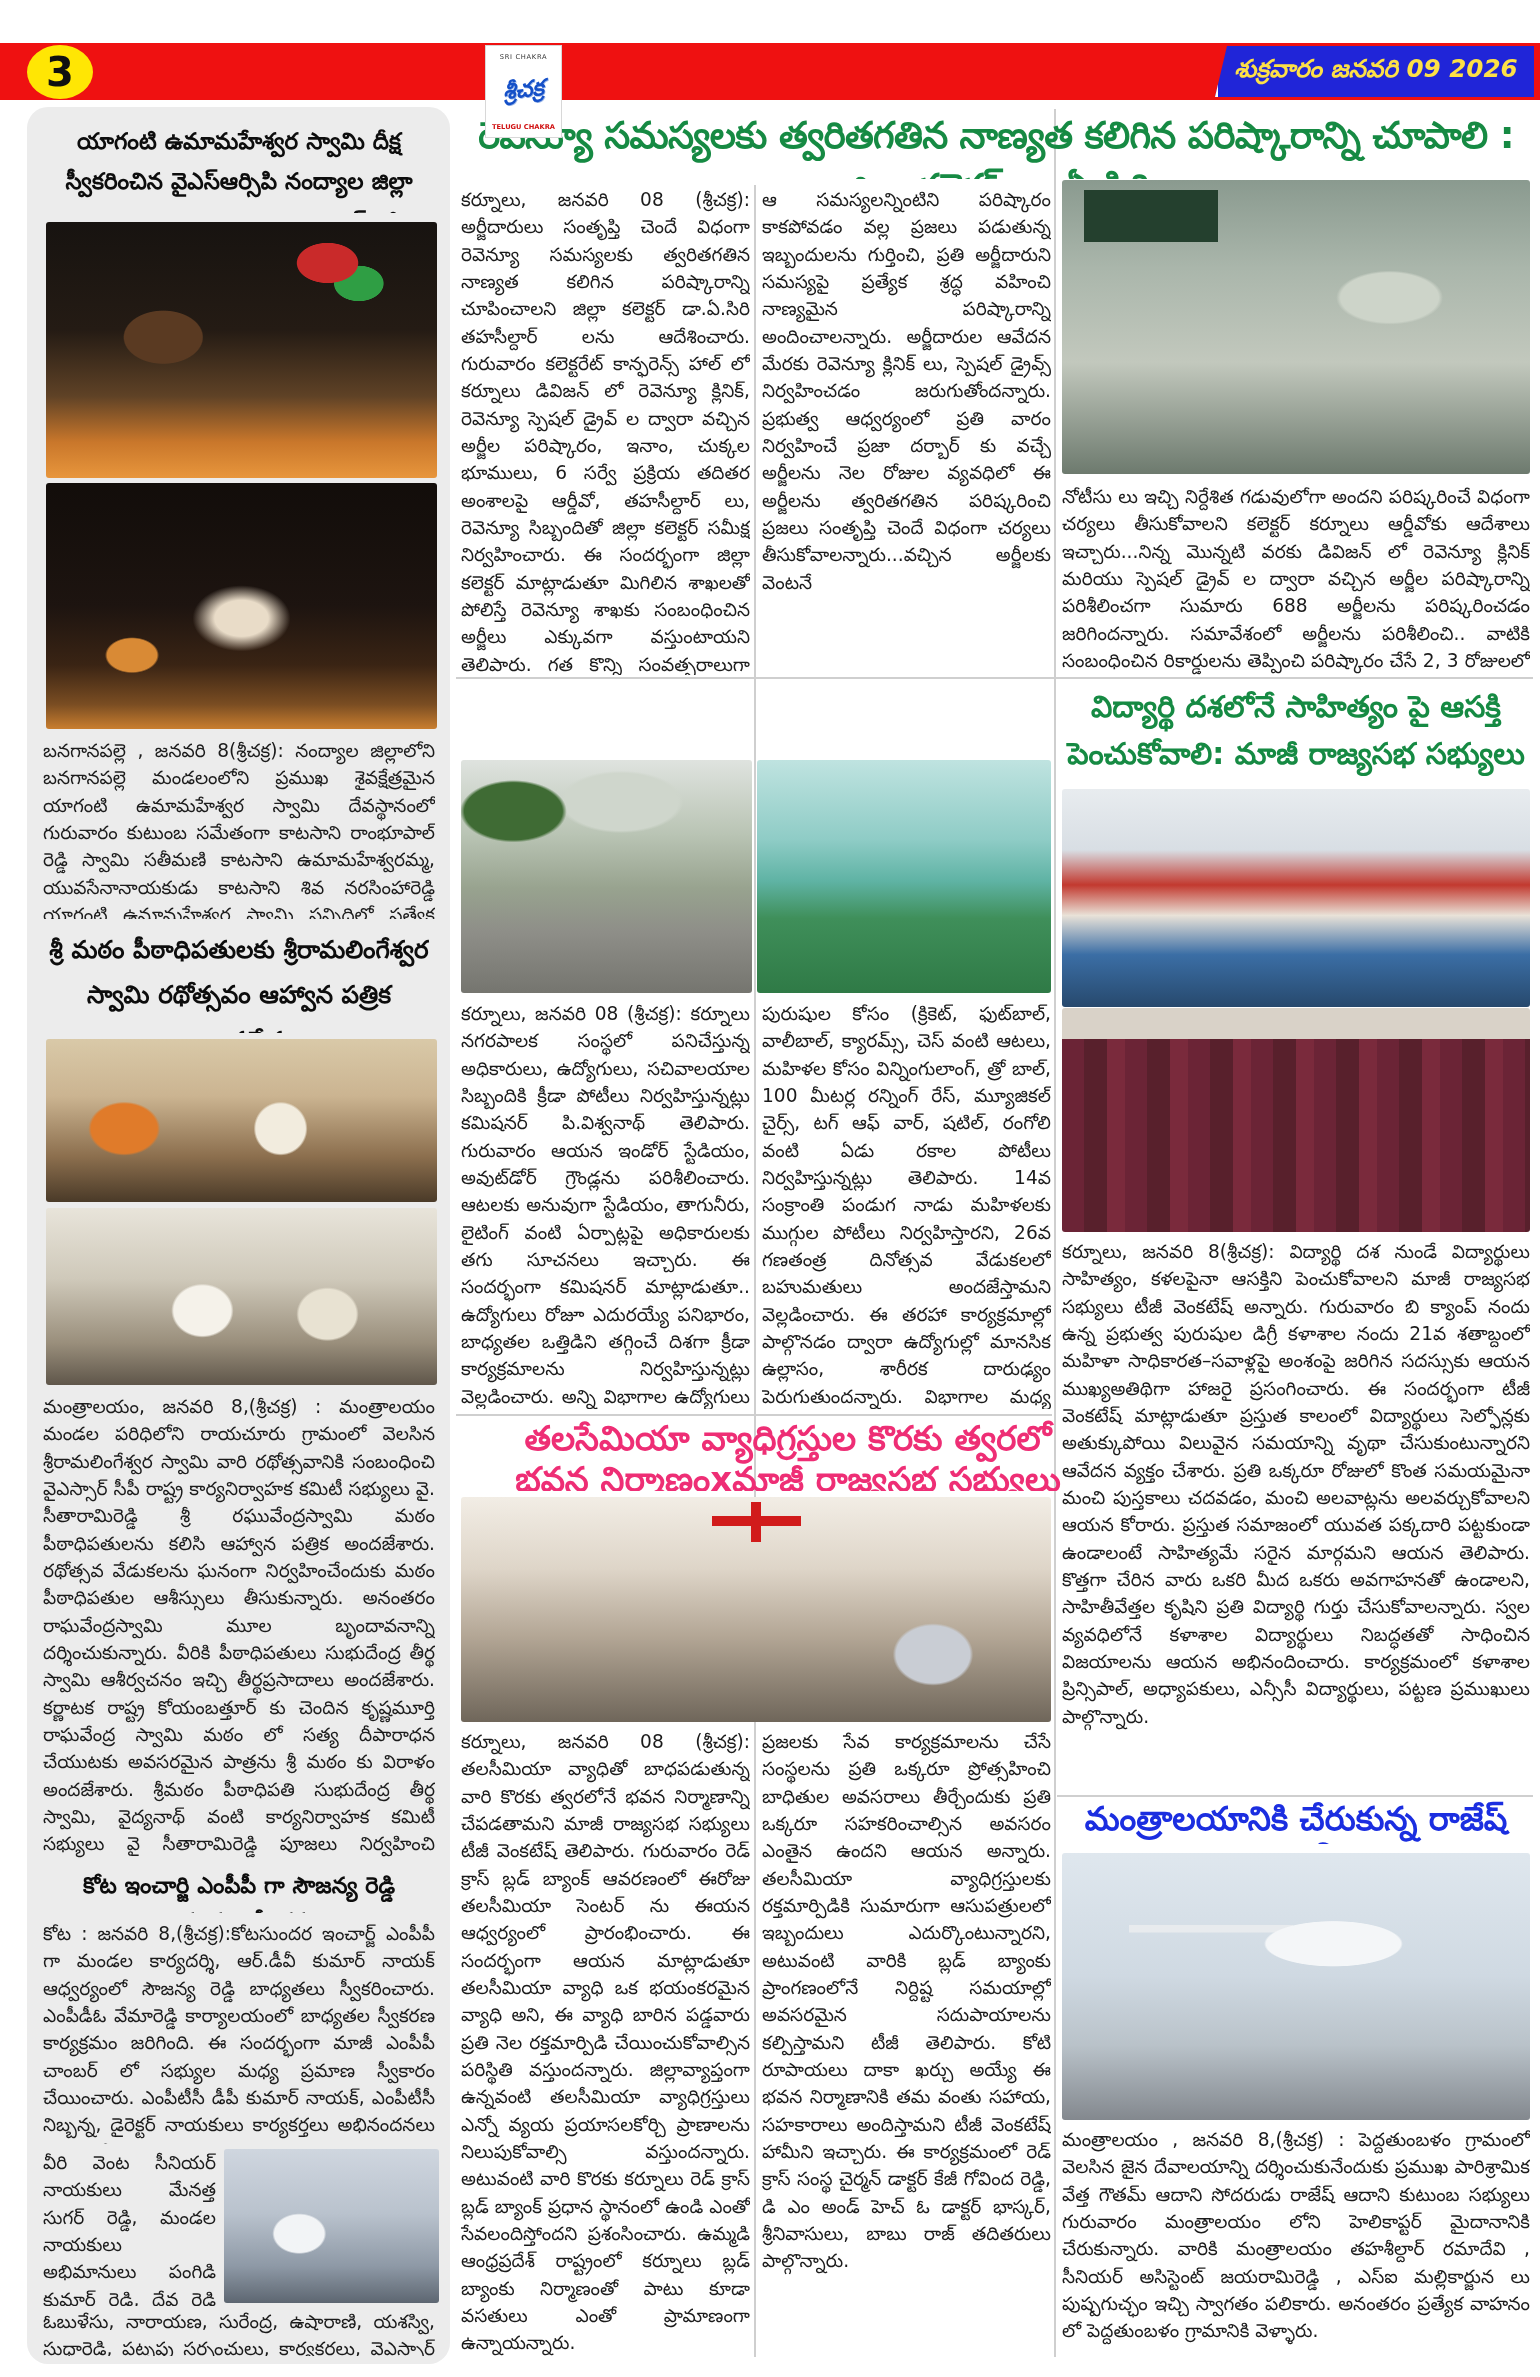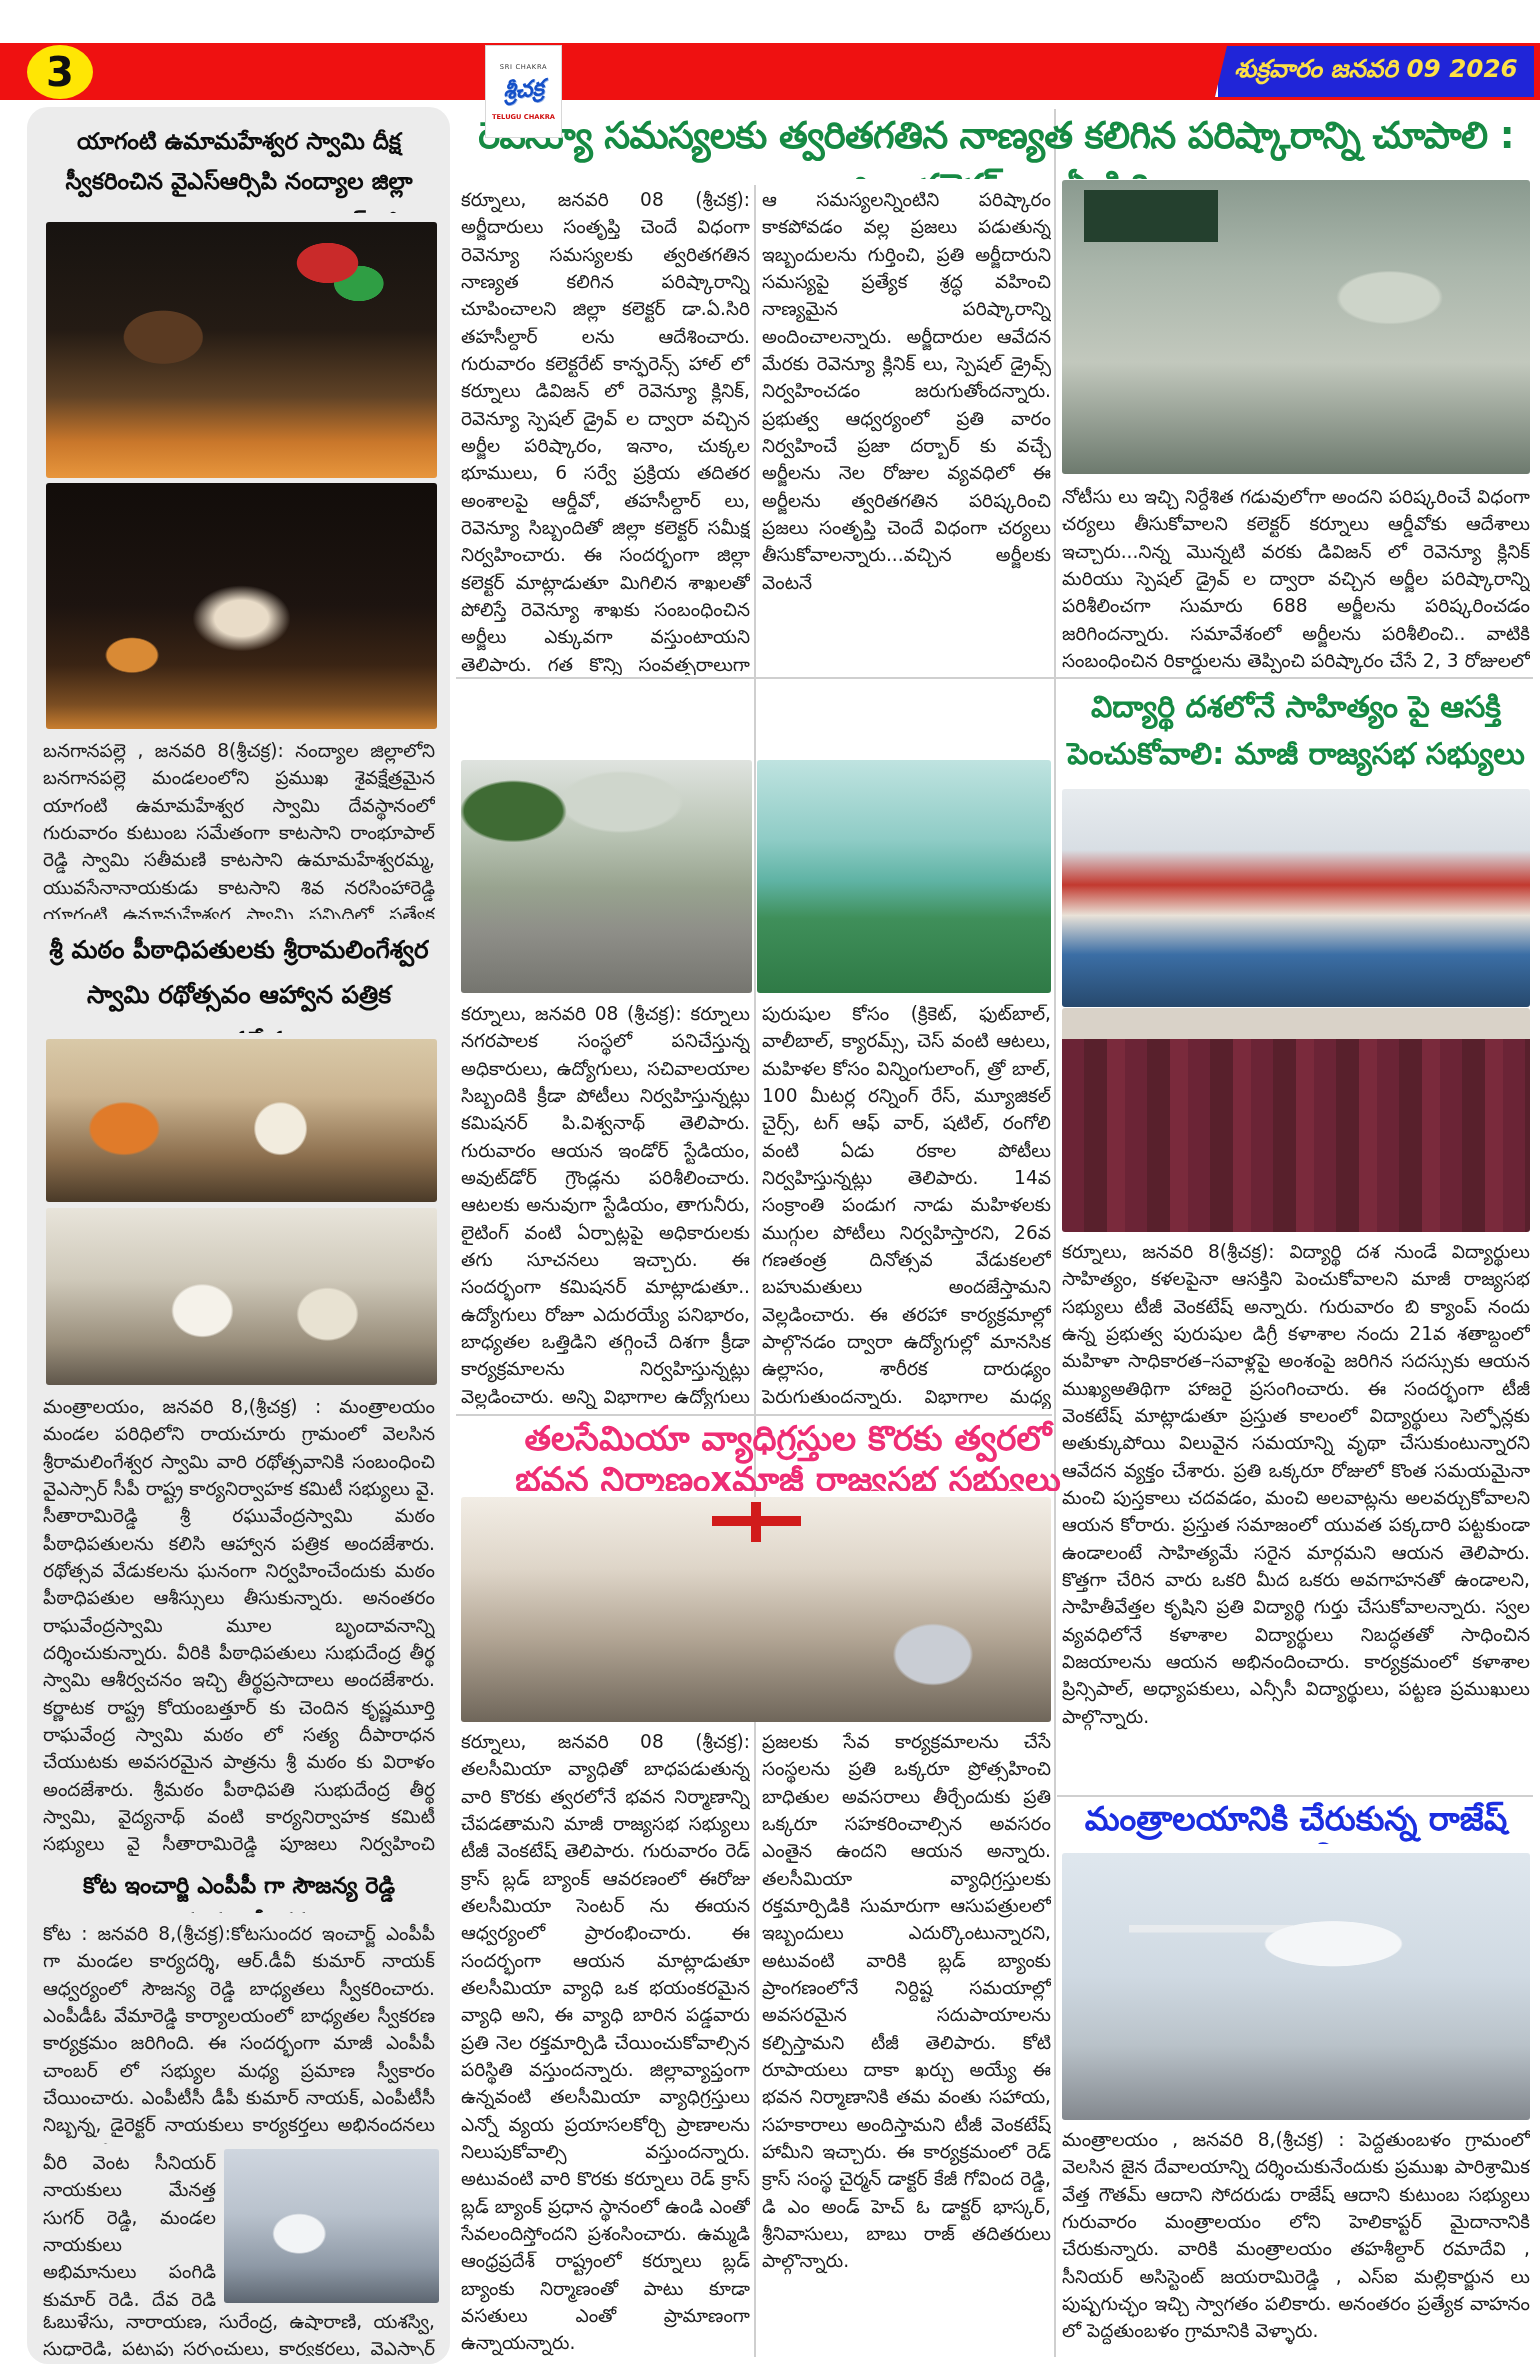--- a/index.html
+++ b/index.html
@@ -6,21 +6,21 @@
   body{font-family:"DejaVu Sans","Liberation Sans",sans-serif;}
   #page{position:relative;width:1541px;height:2377px;background:#ffffff;overflow:hidden;}
 
   
   .top-bar{position:absolute;left:0;top:43px;width:1541px;height:57px;background:#ef1111;}
   .page-circle{position:absolute;left:27px;top:45px;width:66px;height:54px;border-radius:50%;
     background:#ffe604;color:#101010;font-size:40px;font-weight:bold;display:flex;
     align-items:center;justify-content:center;z-index:3;}
   .masthead-card{position:absolute;left:485px;top:45px;width:75px;height:91px;background:#ffffff;
     border:0.7px solid #d8d8d8;z-index:3;display:flex;flex-direction:column;align-items:center;
-    justify-content:center;gap:5px;}
+    justify-content:center;gap:15px;}
   .masthead-top{font-size:6.7px;color:#333;letter-spacing:0.7px;}
   .masthead-title{font-size:22.4px;font-weight:bold;font-style:italic;color:#1550c8;
     text-shadow:0.7px 0.7px 0 #9db8e8;transform:rotate(-6deg);}
   .masthead-sub{font-size:6.7px;color:#d01010;font-weight:bold;}
   .date-box{position:absolute;left:1215px;top:46px;width:316px;height:51px;background:#2025d8;
     clip-path:polygon(12px 0,100% 0,100% 100%,0 100%);display:flex;align-items:center;
     justify-content:center;z-index:3;border-left:3px solid #ffffff;}
   .date-box span{color:#fde047;font-size:24.6px;font-weight:bold;font-style:italic;text-align:right;}
 
   

